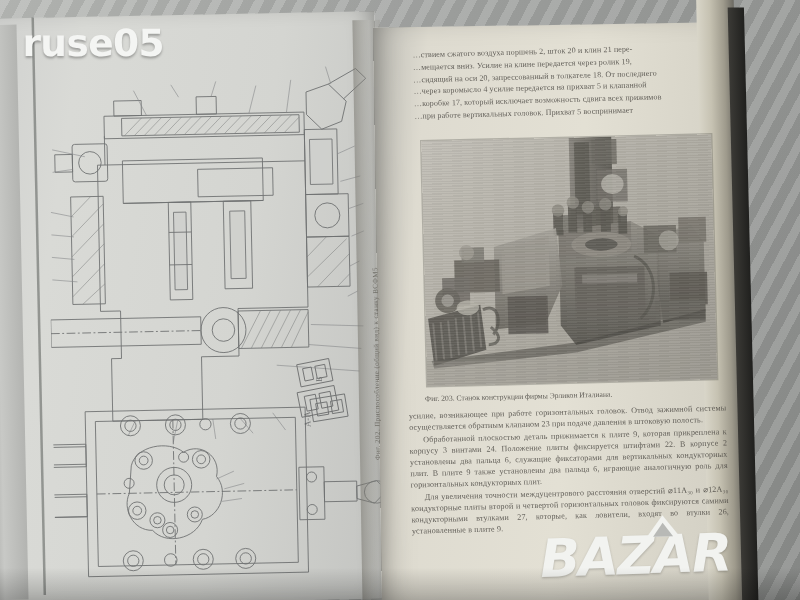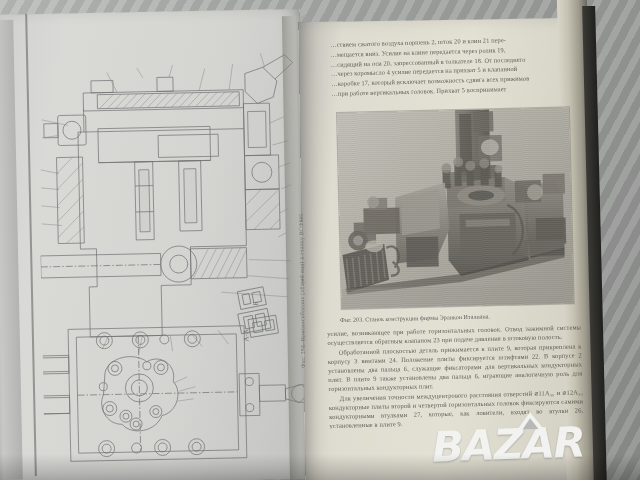--- a/index.html
+++ b/index.html
@@ -474,20 +474,21 @@
   </div>
 
   <div id="fig-caption">Фиг. 203. Станок конструкции фирмы Эрликон Италиана.</div>
 
   <div class="rtext" id="body-text">
     <p>усилие, возникающее при работе горизонтальных головок. Отвод зажимной системы осуществляется обратным клапаном 23 при подаче давления в штоковую полость.</p>
     <p class="ind">Обработанной плоскостью деталь прижимается к плите 9, которая прикреплена к корпусу 3 винтами 24. Положение плиты фиксируется штифтами 22. В корпусе 2 установлены два пальца 6, служащие фиксаторами для вертикальных кондукторных плит. В плите 9 также установлены два пальца 6, играющие аналогичную роль для горизонтальных кондукторных плит.</p>
     <p class="ind">Для увеличения точности междуцентрового расстояния отверстий ⌀11А₃₀ и ⌀12А₃₀ кондукторные плиты второй и четвертой горизонтальных головок фиксируются самими кондукторными втулками 27, которые, как ловители, входят во втулки 26, установленные в плите 9.</p>
   </div>
 
+  <div id="wm-ruse">ruse05</div>
   <div id="wm-bazar">
     <span>BAZAR</span>
     <span class="tent">
         <i></i>
       </span>
   </div>
 
   <div class="shadow-bottom"></div>
 </div>
 

